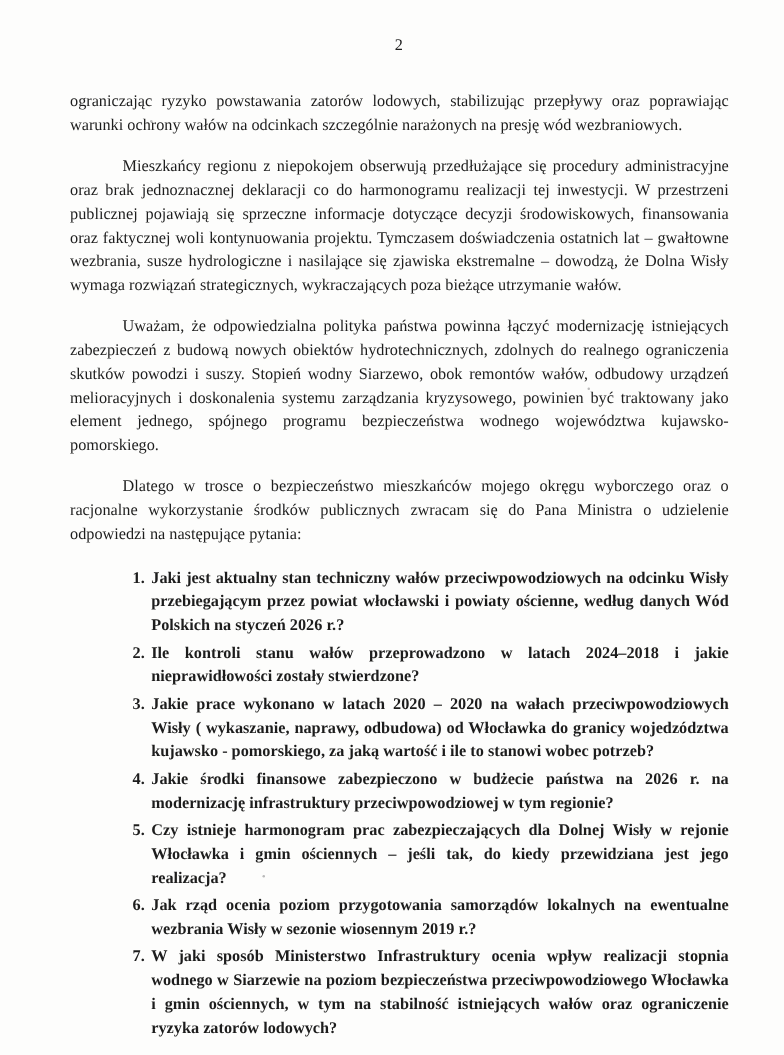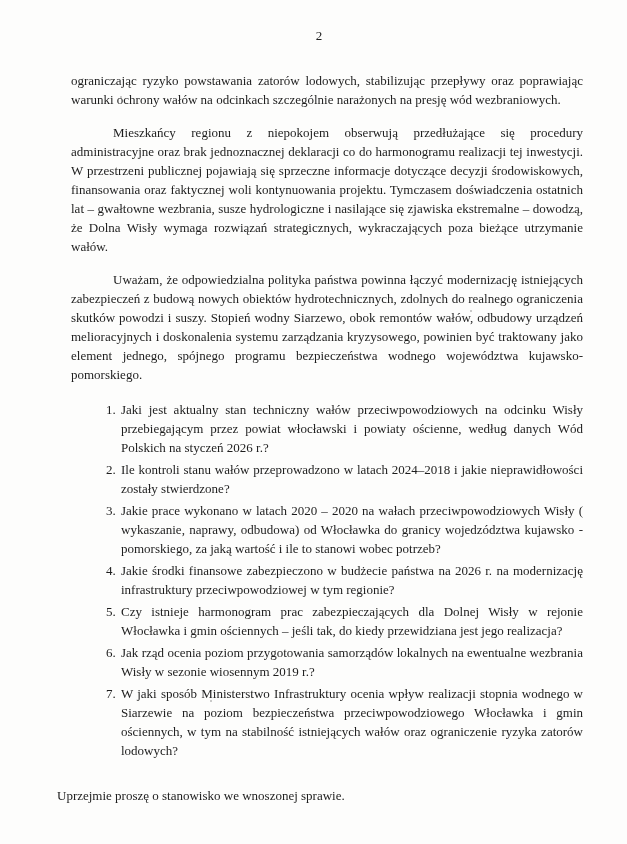--- a/index.html
+++ b/index.html
@@ -20,30 +20,31 @@
     overflow: hidden;
     box-sizing: border-box;
     padding: 26px 44px 0 55px;
   }
   .page-number {
     text-align: center;
     font-size: 13px;
     margin: 0 0 26px 0;
   }
   .body-text p {
-    margin: 0 0 14px 16px;
+    margin: 0 0 14px 1px;
     text-align: justify;
   }
   .body-text p.indent {
     text-indent: 42px;
   }
   ol.questions {
     margin: 16px 0 0 0;
     padding: 0 0 0 64px;
     text-align: justify;
+    font-weight: bold;
   }
   ol.questions li {
     margin: 0 0 3px 0;
     padding-left: 2px;
   }
   .closing-request {
     margin: 26px 0 0 2px;
     text-align: left;
   }
   
@@ -59,20 +60,21 @@
 <body>
 
 <div class="page">
 
   <div class="page-number">2</div>
 
   <div class="body-text">
     <p>ograniczając ryzyko powstawania zatorów lodowych, stabilizując przepływy oraz poprawiając warunki ochrony wałów na odcinkach szczególnie narażonych na presję wód wezbraniowych.</p>
     <p class="indent">Mieszkańcy regionu z niepokojem obserwują przedłużające się procedury administracyjne oraz brak jednoznacznej deklaracji co do harmonogramu realizacji tej inwestycji. W przestrzeni publicznej pojawiają się sprzeczne informacje dotyczące decyzji środowiskowych, finansowania oraz faktycznej woli kontynuowania projektu. Tymczasem doświadczenia ostatnich lat – gwałtowne wezbrania, susze hydrologiczne i nasilające się zjawiska ekstremalne – dowodzą, że Dolna Wisły wymaga rozwiązań strategicznych, wykraczających poza bieżące utrzymanie wałów.</p>
     <p class="indent">Uważam, że odpowiedzialna polityka państwa powinna łączyć modernizację istniejących zabezpieczeń z budową nowych obiektów hydrotechnicznych, zdolnych do realnego ograniczenia skutków powodzi i suszy. Stopień wodny Siarzewo, obok remontów wałów, odbudowy urządzeń melioracyjnych i doskonalenia systemu zarządzania kryzysowego, powinien być traktowany jako element jednego, spójnego programu bezpieczeństwa wodnego województwa kujawsko-pomorskiego.</p>
+    <p class="indent">Dlatego w trosce o bezpieczeństwo mieszkańców mojego okręgu wyborczego oraz o racjonalne wykorzystanie środków publicznych zwracam się do Pana Ministra o udzielenie odpowiedzi na następujące pytania:</p>
   </div>
 
   <ol class="questions">
     <li>Jaki jest aktualny stan techniczny wałów przeciwpowodziowych na odcinku Wisły przebiegającym przez powiat włocławski i powiaty ościenne, według danych Wód Polskich na styczeń 2026 r.?</li>
     <li>Ile kontroli stanu wałów przeprowadzono w latach 2024–2018 i jakie nieprawidłowości zostały stwierdzone?</li>
     <li>Jakie prace wykonano w latach 2020 – 2020 na wałach przeciwpowodziowych Wisły ( wykaszanie, naprawy, odbudowa) od Włocławka do granicy wojedzództwa kujawsko - pomorskiego, za jaką wartość i ile to stanowi wobec potrzeb?</li>
     <li>Jakie środki finansowe zabezpieczono w budżecie państwa na 2026 r. na modernizację infrastruktury przeciwpowodziowej w tym regionie?</li>
     <li>Czy istnieje harmonogram prac zabezpieczających dla Dolnej Wisły w rejonie Włocławka i gmin ościennych – jeśli tak, do kiedy przewidziana jest jego realizacja?</li>
     <li>Jak rząd ocenia poziom przygotowania samorządów lokalnych na ewentualne wezbrania Wisły w sezonie wiosennym 2019 r.?</li>
     <li>W jaki sposób Ministerstwo Infrastruktury ocenia wpływ realizacji stopnia wodnego w Siarzewie na poziom bezpieczeństwa przeciwpowodziowego Włocławka i gmin ościennych, w tym na stabilność istniejących wałów oraz ograniczenie ryzyka zatorów lodowych?</li>

